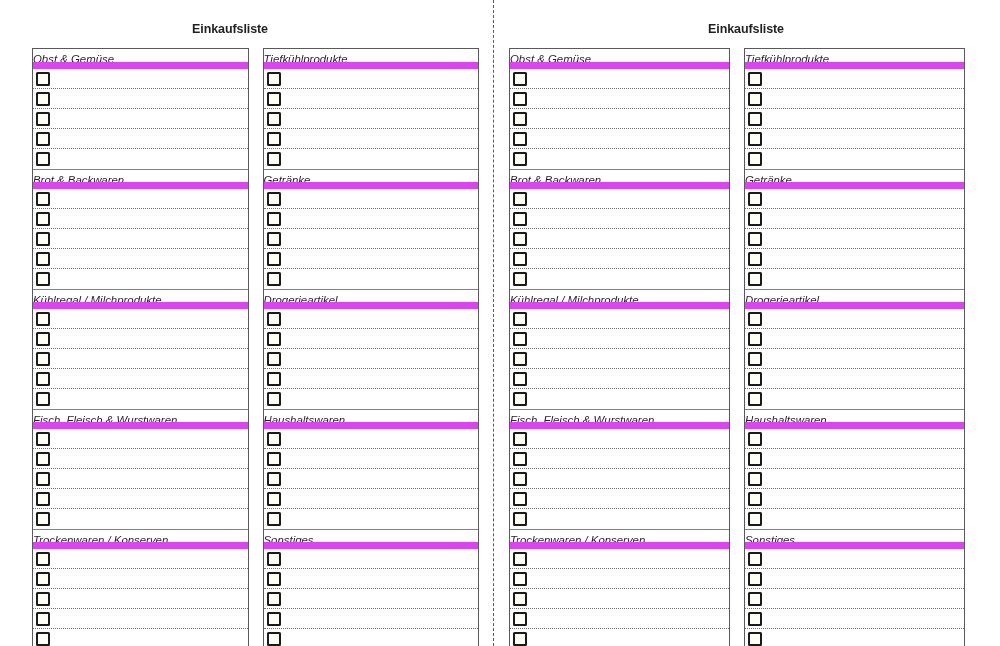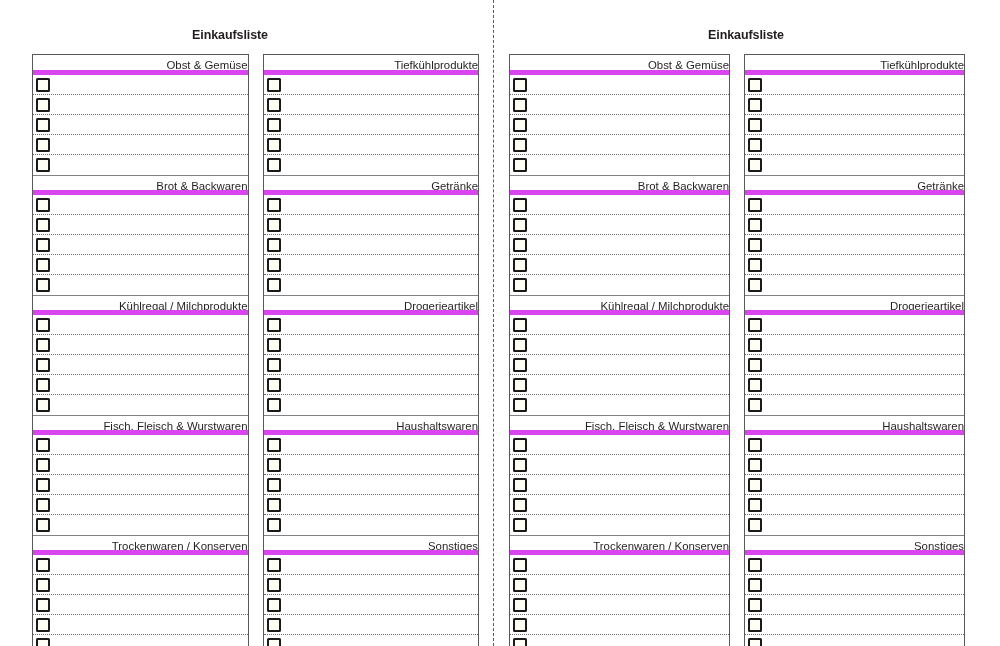--- a/index.html
+++ b/index.html
@@ -44,21 +44,21 @@
   .page.right-page {
     width: 506px;
   }
 
   .page-title {
     text-align: center;
     font-size: 12.5px;
     font-weight: bold;
     color: #231f20;
     letter-spacing: -0.1px;
-    padding-top: 28px;
+    padding-top: 22px;
     padding-bottom: 0;
     line-height: 14px;
   }
   .left-page .page-title { padding-right: 34px; }
   .right-page .page-title { padding-left: 12px; padding-right: 14px; }
 
   .columns {
     display: flex;
     flex-direction: row;
     gap: 14px;
@@ -73,27 +73,28 @@
     border: 1px solid #58595b;
     box-sizing: border-box;
     background: #fff;
   }
 
   .section { }
 
   .section-header {
     height: 20px;
     line-height: 20px;
-    text-align: right;
+    text-align: left;
     font-size: 11.4px;
     color: #231f20;
-    border-bottom: 5px solid #d946ef;
+    border-bottom: 7px solid #d946ef;
     box-sizing: border-box;
     white-space: nowrap;
     overflow: hidden;
+    font-style: italic;
   }
   .section + .section > .section-header {
     border-top: 1px solid #808285;
   }
 
   .rows { }
 
   .row {
     height: 20px;
     box-sizing: border-box;

